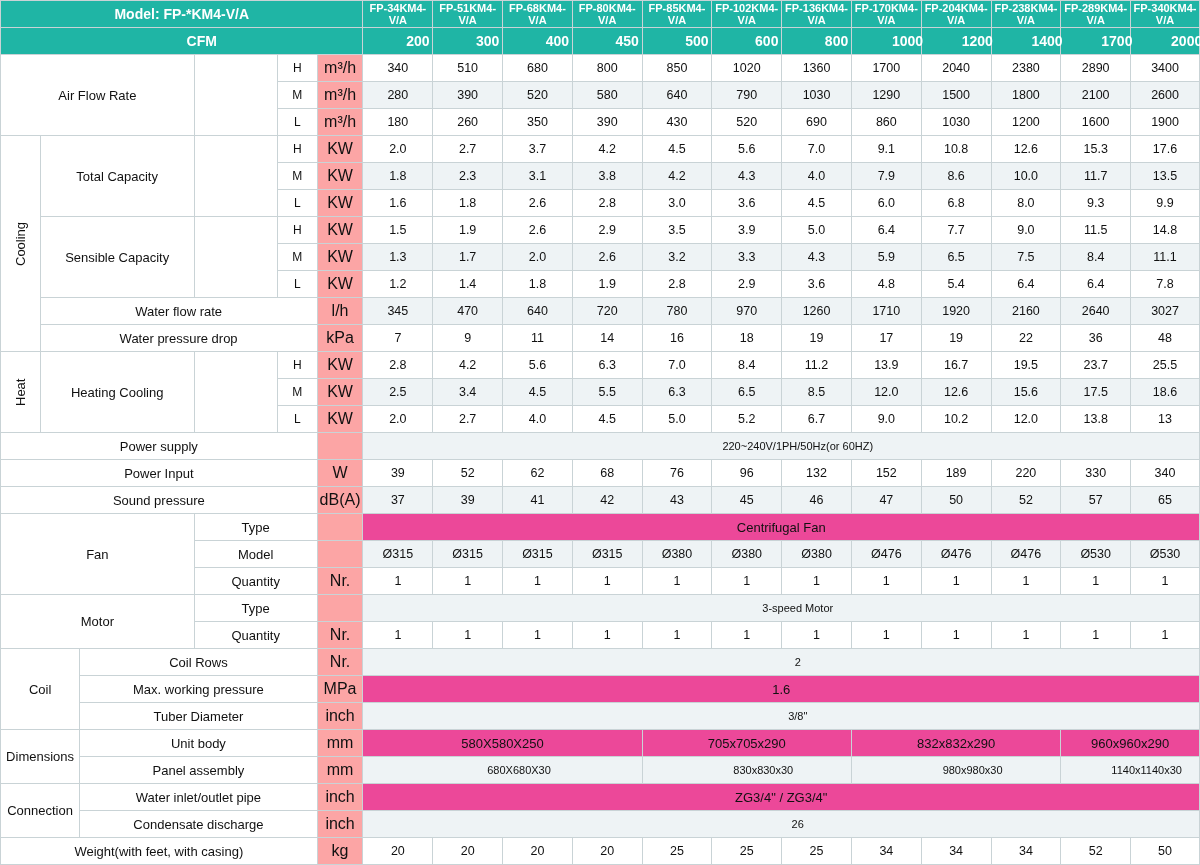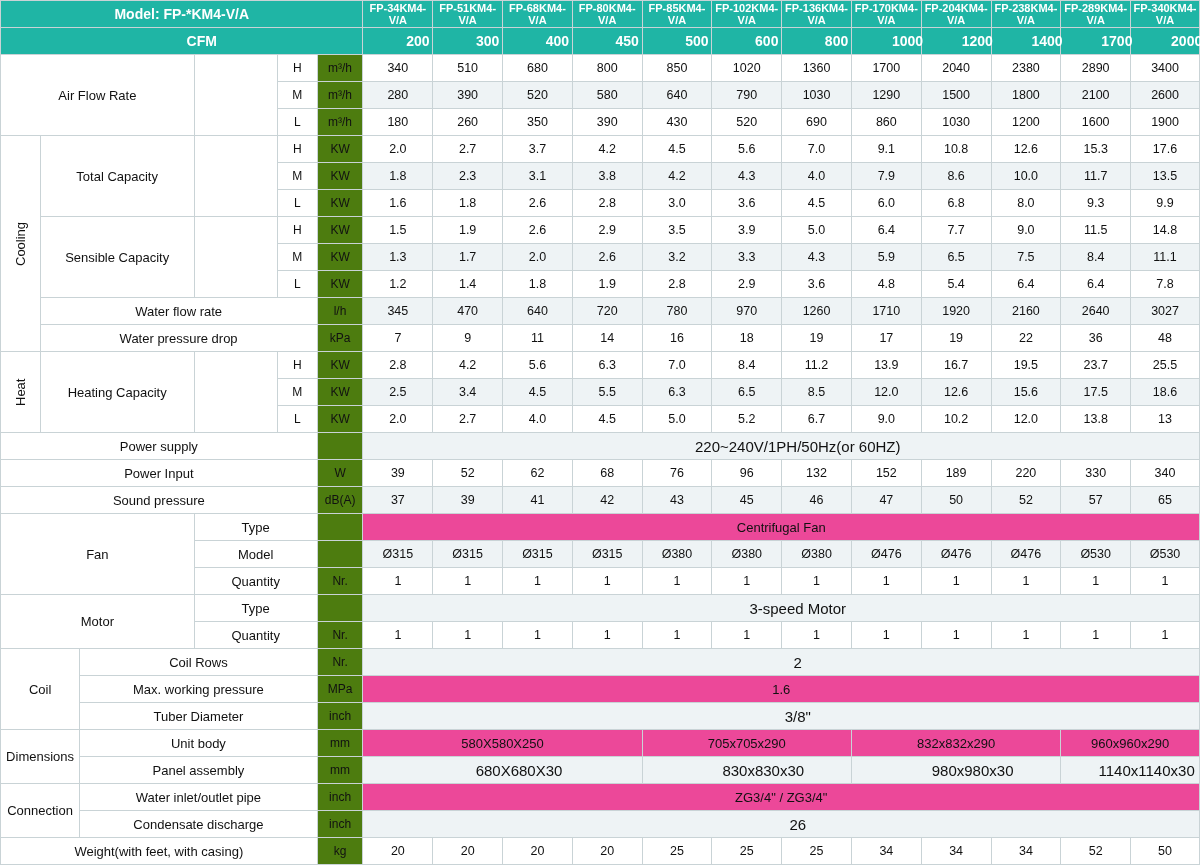--- a/index.html
+++ b/index.html
@@ -3,27 +3,27 @@
 <meta charset="utf-8">
 <style>
   html,body{margin:0;padding:0;background:#fff;}
   body{font-family:"Liberation Sans", sans-serif; width:1200px;}
   table{border-collapse:collapse; width:1200px; table-layout:fixed;}
   td,th{border:1px solid #c9d3d6; font-size:12.5px; color:#111; text-align:center; vertical-align:middle; padding:0; height:26px;}
   .hdr{background:#1fb5a5; color:#fff; font-weight:bold; font-size:11px; line-height:1.1;}
   .hdr-model{background:#1fb5a5; color:#fff; font-weight:bold; font-size:14px;margin-left:24px;}
   .hdr-cfm{background:#1fb5a5; color:#fff; font-weight:bold; font-size:14px;padding-left:40px;}
   .lbl{background:#fff; text-align:center; font-size:13px;}
-  .unit{background:#4d7c0f; font-size:12px;}
+  .unit{background:#fca5a5; font-size:16px;}
   .vert{writing-mode:vertical-rl; transform:rotate(180deg); white-space:nowrap; font-size:13px;}
   tr.alt td.val{background:#eef3f5;}
   td.val{background:#fff; font-size:12.5px;}
   .hm{font-size:12px;}
   .span-note{background:#ec4899; font-size:13px;}
-  .span-note-shade{background:#eef3f5; font-size:15px;padding-left:33px;}
+  .span-note-shade{background:#eef3f5; font-size:11px;padding-left:33px;}
   .tall{height:27px;}
 </style>
 </head>
 <body>
 
 <table>
   <colgroup>
     <col style="width:38px">
       <col style="width:38px">
       <col style="width:110px">
@@ -259,21 +259,21 @@
     <td class="val">19</td>
     <td class="val">17</td>
     <td class="val">19</td>
     <td class="val">22</td>
     <td class="val">36</td>
     <td class="val">48</td>
   </tr>
 
   <tr>
     <td class="vert" rowspan="3">Heat</td>
-    <td class="lbl" colspan="2" rowspan="3">Heating Capacity</td>
+    <td class="lbl" colspan="2" rowspan="3">Heating Cooling</td>
     <td class="lbl" rowspan="3"></td>
     <td class="hm">H</td>
     <td class="unit">KW</td>
     <td class="val">2.8</td>
     <td class="val">4.2</td>
     <td class="val">5.6</td>
     <td class="val">6.3</td>
     <td class="val">7.0</td>
     <td class="val">8.4</td>
     <td class="val">11.2</td>

